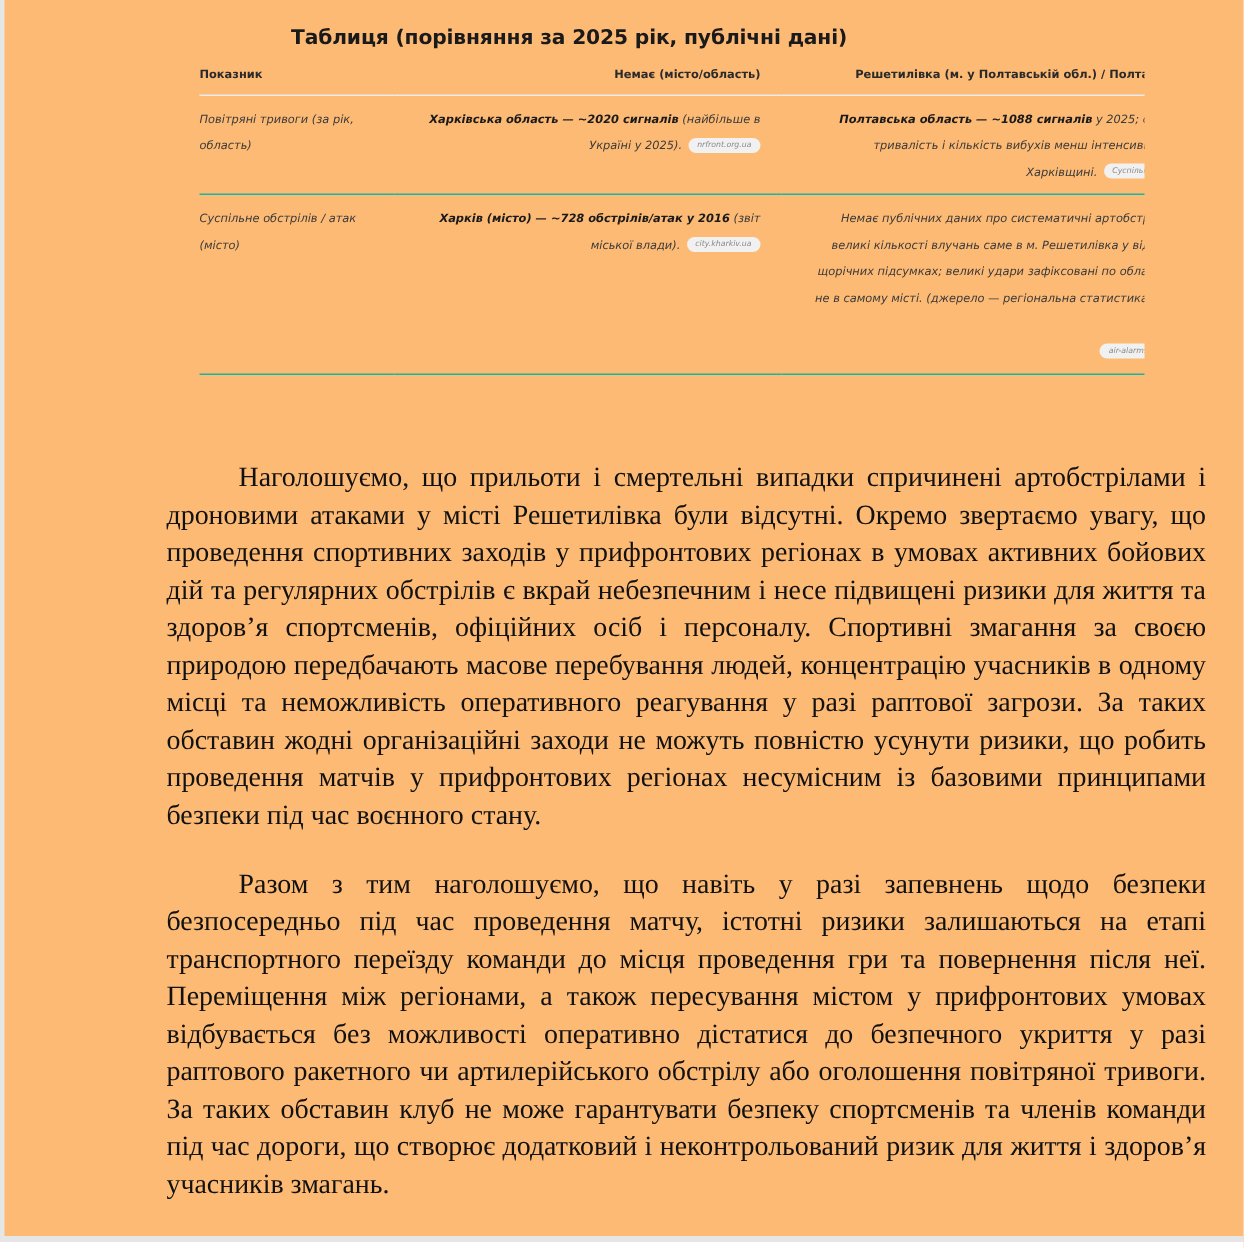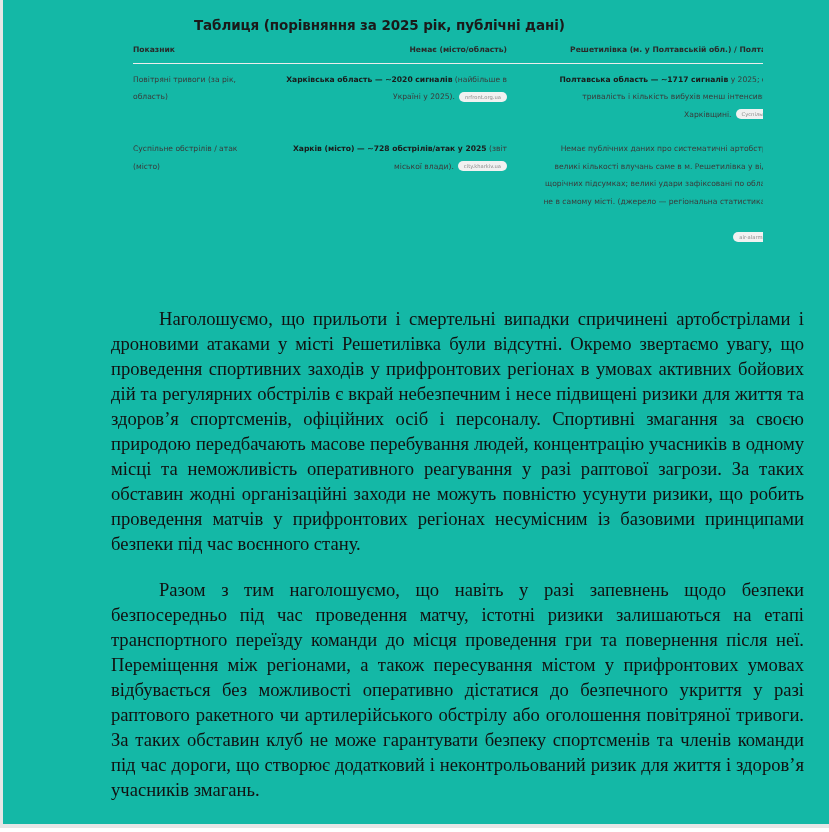--- a/index.html
+++ b/index.html
@@ -12,21 +12,21 @@
       height: 832px;
       overflow: hidden;
       position: relative;
     }
     .page {
       position: absolute;
       left: 0;
       top: 0;
       width: 829px;
       height: 828px;
-      background: #14b8a6;
+      background: #fdba74;
       border-left: 3px solid #e6e6e6;
       border-bottom: 4px solid #e6e6e6;
       box-sizing: border-box;
     }
     
     .table-image {
       position: absolute;
       left: 112px;
       top: 14px;
       width: 648px;
@@ -59,22 +59,23 @@
       font-weight: bold;
       font-size: 7.6px;
       color: #2a2a2a;
       padding: 0 0 4px 0;
       border-bottom: 1.5px solid #ececec;
       height: 14px;
     }
     table.cmp td {
       vertical-align: top;
       padding: 7px 0 6px 0;
-      border-bottom: 4px solid #14b8a6;
+      border-bottom: 1px solid #14b8a6;
       color: #3a3a3a;
+      font-style: italic;
     }
     table.cmp .col-ind { width: 122px; text-align: left; padding-right: 8px; }
     table.cmp .col-kh { width: 244px; text-align: right; padding-right: 14px; }
     table.cmp .col-re { width: 254px; text-align: right; padding-left: 20px; }
     table.cmp b { color: #1a1a1a; }
     .chip {
       display: inline-block;
       background: #f1f1f1;
       color: #8a8a8a;
       font-size: 5.2px;
@@ -120,25 +121,25 @@
         <tr>
           <th class="col-ind">Показник</th>
           <th class="col-kh">Немає (місто/область)</th>
           <th class="col-re">Решетилівка (м. у Полтавській обл.) / Полтавщина</th>
         </tr>
       </thead>
       <tbody>
         <tr>
           <td class="col-ind">Повітряні тривоги (за рік, область)</td>
           <td class="col-kh"><b>Харківська область — ~2020 сигналів</b><span> (найбільше в Україні у 2025).</span><span class="chip">nrfront.org.ua</span></td>
-          <td class="col-re"><b>Полтавська область — ~1717 сигналів</b><span> у 2025; середня тривалість і кількість вибухів менш інтенсивні, ніж у Харківщині.</span><span class="chip">Суспільне | Нов...</span></td>
+          <td class="col-re"><b>Полтавська область — ~1088 сигналів</b><span> у 2025; середня тривалість і кількість вибухів менш інтенсивні, ніж у Харківщині.</span><span class="chip">Суспільне | Нов...</span></td>
         </tr>
         <tr>
           <td class="col-ind">Суспільне обстрілів / атак (місто)</td>
-          <td class="col-kh"><b>Харків (місто) — ~728 обстрілів/атак у 2025</b><span> (звіт міської влади).</span><span class="chip">city.kharkiv.ua</span></td>
+          <td class="col-kh"><b>Харків (місто) — ~728 обстрілів/атак у 2016</b><span> (звіт міської влади).</span><span class="chip">city.kharkiv.ua</span></td>
           <td class="col-re"><span>Немає публічних даних про систематичні артобстріли або великі кількості влучань саме в м. Решетилівка у відкритих щорічних підсумках; великі удари зафіксовані по області, але не в самому місті. (джерело — регіональна статистика тривог / мапи).</span><span class="chip-block"><span class="chip">air-alarms.in.ua +1</span></span></td>
         </tr>
         <tr>
           <td class="col-ind">Смертельні випадки під час атак (включно випадки в укриттях)</td>
           <td class="col-kh"></td>
           <td class="col-re"></td>
         </tr>
       </tbody>
     </table>
   </div>

